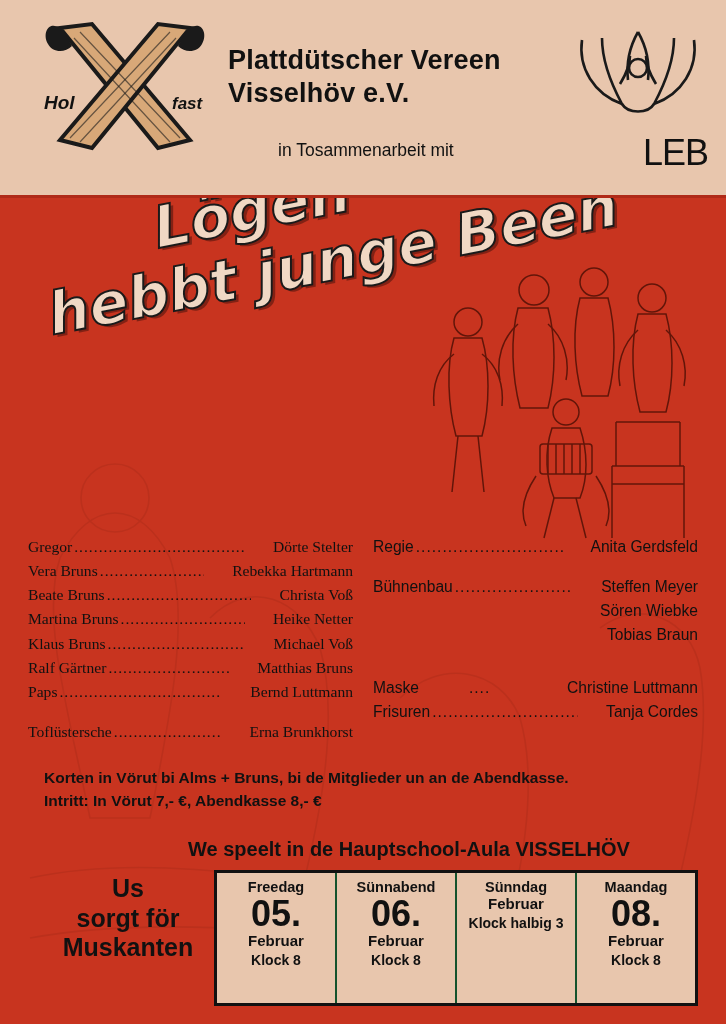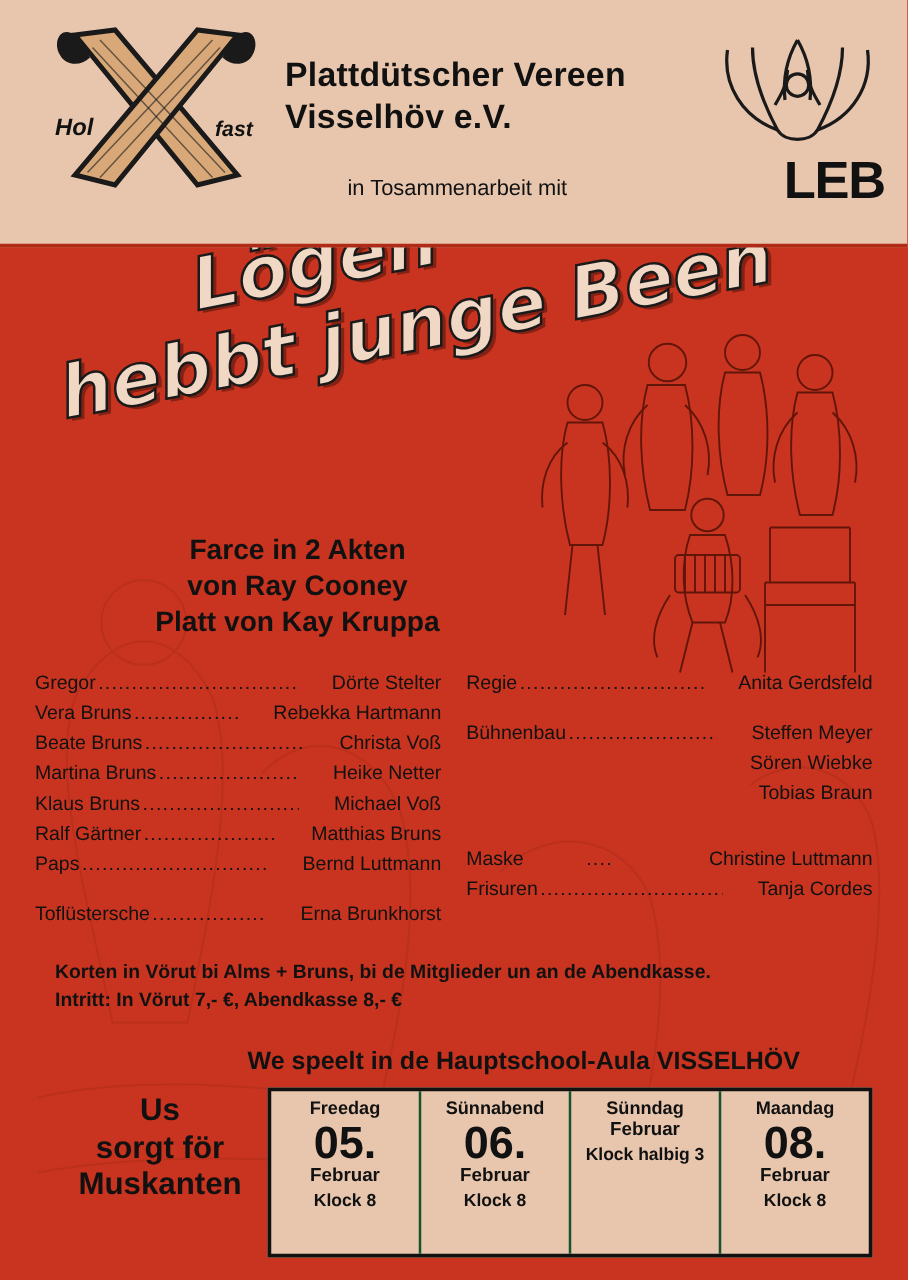--- a/index.html
+++ b/index.html
@@ -68,23 +68,23 @@
   .leb-logo {
     position: absolute;
     right: 18px;
     top: 22px;
     width: 140px;
     height: 140px;
   }
   .leb-text {
     position: absolute;
     right: 18px;
-    top: 120px;
-    font-size: 42px;
-    font-weight: bold;
+    top: 132px;
+    font-size: 36px;
+    font-weight: normal;
     color: #111;
     letter-spacing: -1px;
   }
 
   
   .poster {
     position: relative;
     height: 826px;
     background: #c8341f;
     overflow: hidden;
@@ -146,21 +146,21 @@
     left: 28px;
     top: 338px;
     width: 670px;
     font-size: 15.6px;
     color: #111;
   }
   .cast-col {
     position: absolute;
     top: 0;
   }
-  .cast-left { left: 0; width: 325px; }
+  .cast-left { left: 0; width: 325px; font-family: Liberation Serif, serif; }
   .cast-right { left: 345px; width: 325px; }
   .cast-row {
     display: flex;
     align-items: baseline;
     white-space: nowrap;
     margin-bottom: 2px;
     line-height: 1.42;
   }
   .cast-row .role { flex: 0 0 auto; }
   .cast-row .dots {
@@ -179,21 +179,21 @@
     left: 44px;
     top: 568px;
     width: 640px;
     font-size: 15.5px;
     font-weight: bold;
     color: #111;
     line-height: 1.5;
   }
   .venue {
     position: absolute;
-    left: 198px;
+    left: 188px;
     top: 640px;
     font-size: 20px;
     font-weight: bold;
     color: #111;
   }
 
   
   .music {
     position: absolute;
     left: 48px;
@@ -320,25 +320,20 @@
       <rect x="124" y="218" width="52" height="30" rx="3"></rect>
       <path d="M132 218 L132 248 M140 218 L140 248 M148 218 L148 248 M156 218 L156 248 M164 218 L164 248"></path>
       <path d="M120 250 C108 268 104 286 110 300 M180 250 C192 268 196 286 190 300"></path>
       <path d="M138 272 L128 312 M160 272 L170 312"></path>
 
       <path d="M196 240 L196 312 M268 240 L268 312 M196 258 L268 258 M196 240 L268 240"></path>
       <path d="M200 196 L200 240 M264 196 L264 240 M200 196 L264 196"></path>
     </g>
   </svg>
 
-  <div class="subtitle">
-    <div>Farce in 2 Akten</div>
-    <div>von Ray Cooney</div>
-    <div>Platt von Kay Kruppa</div>
-  </div>
 
   <div class="cast">
 
     <div class="cast-col cast-left">
       <div class="cast-row">
         <span class="role">Gregor</span>
         <span class="dots">..........................................</span>
         <span class="person">Dörte Stelter</span>
       </div>
       <div class="cast-row">

